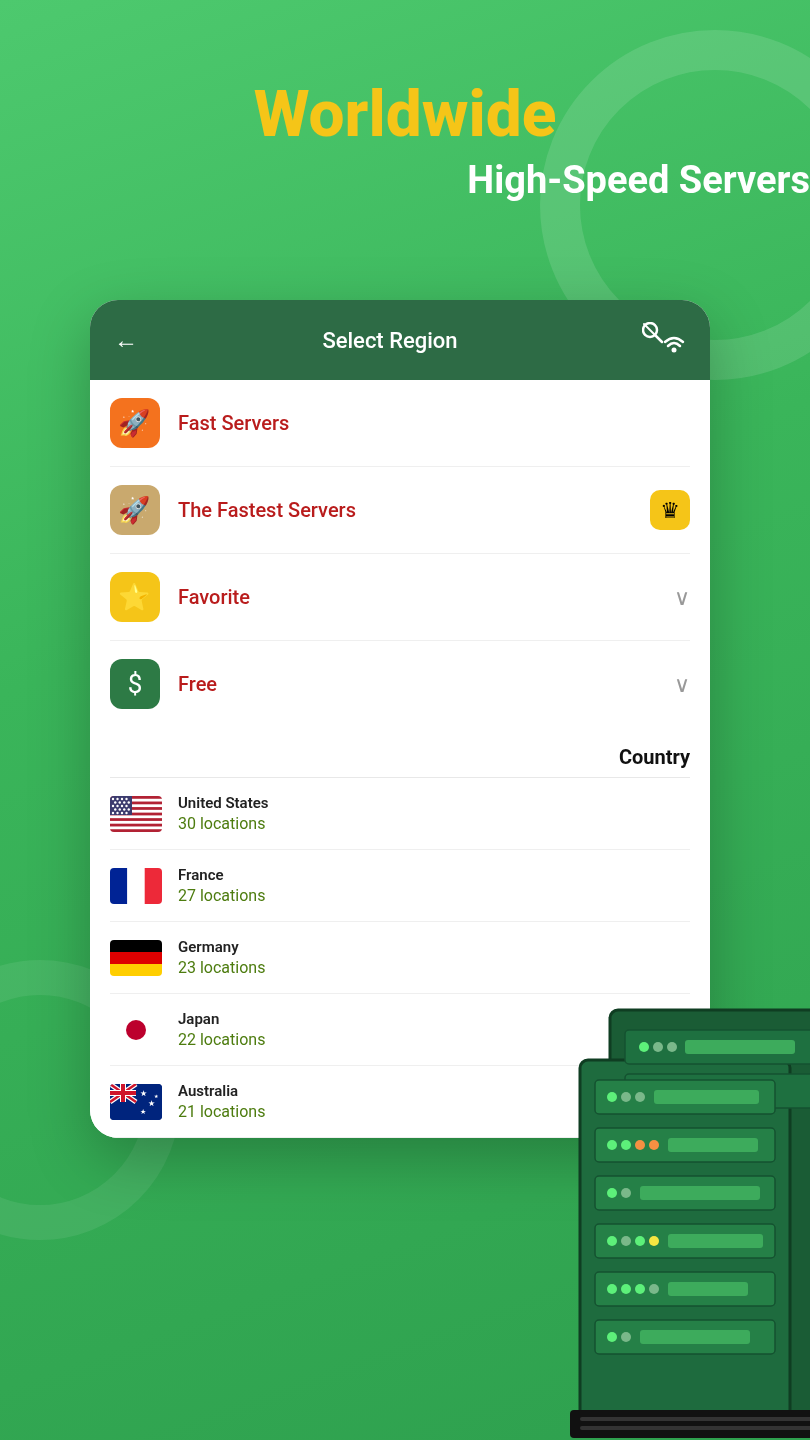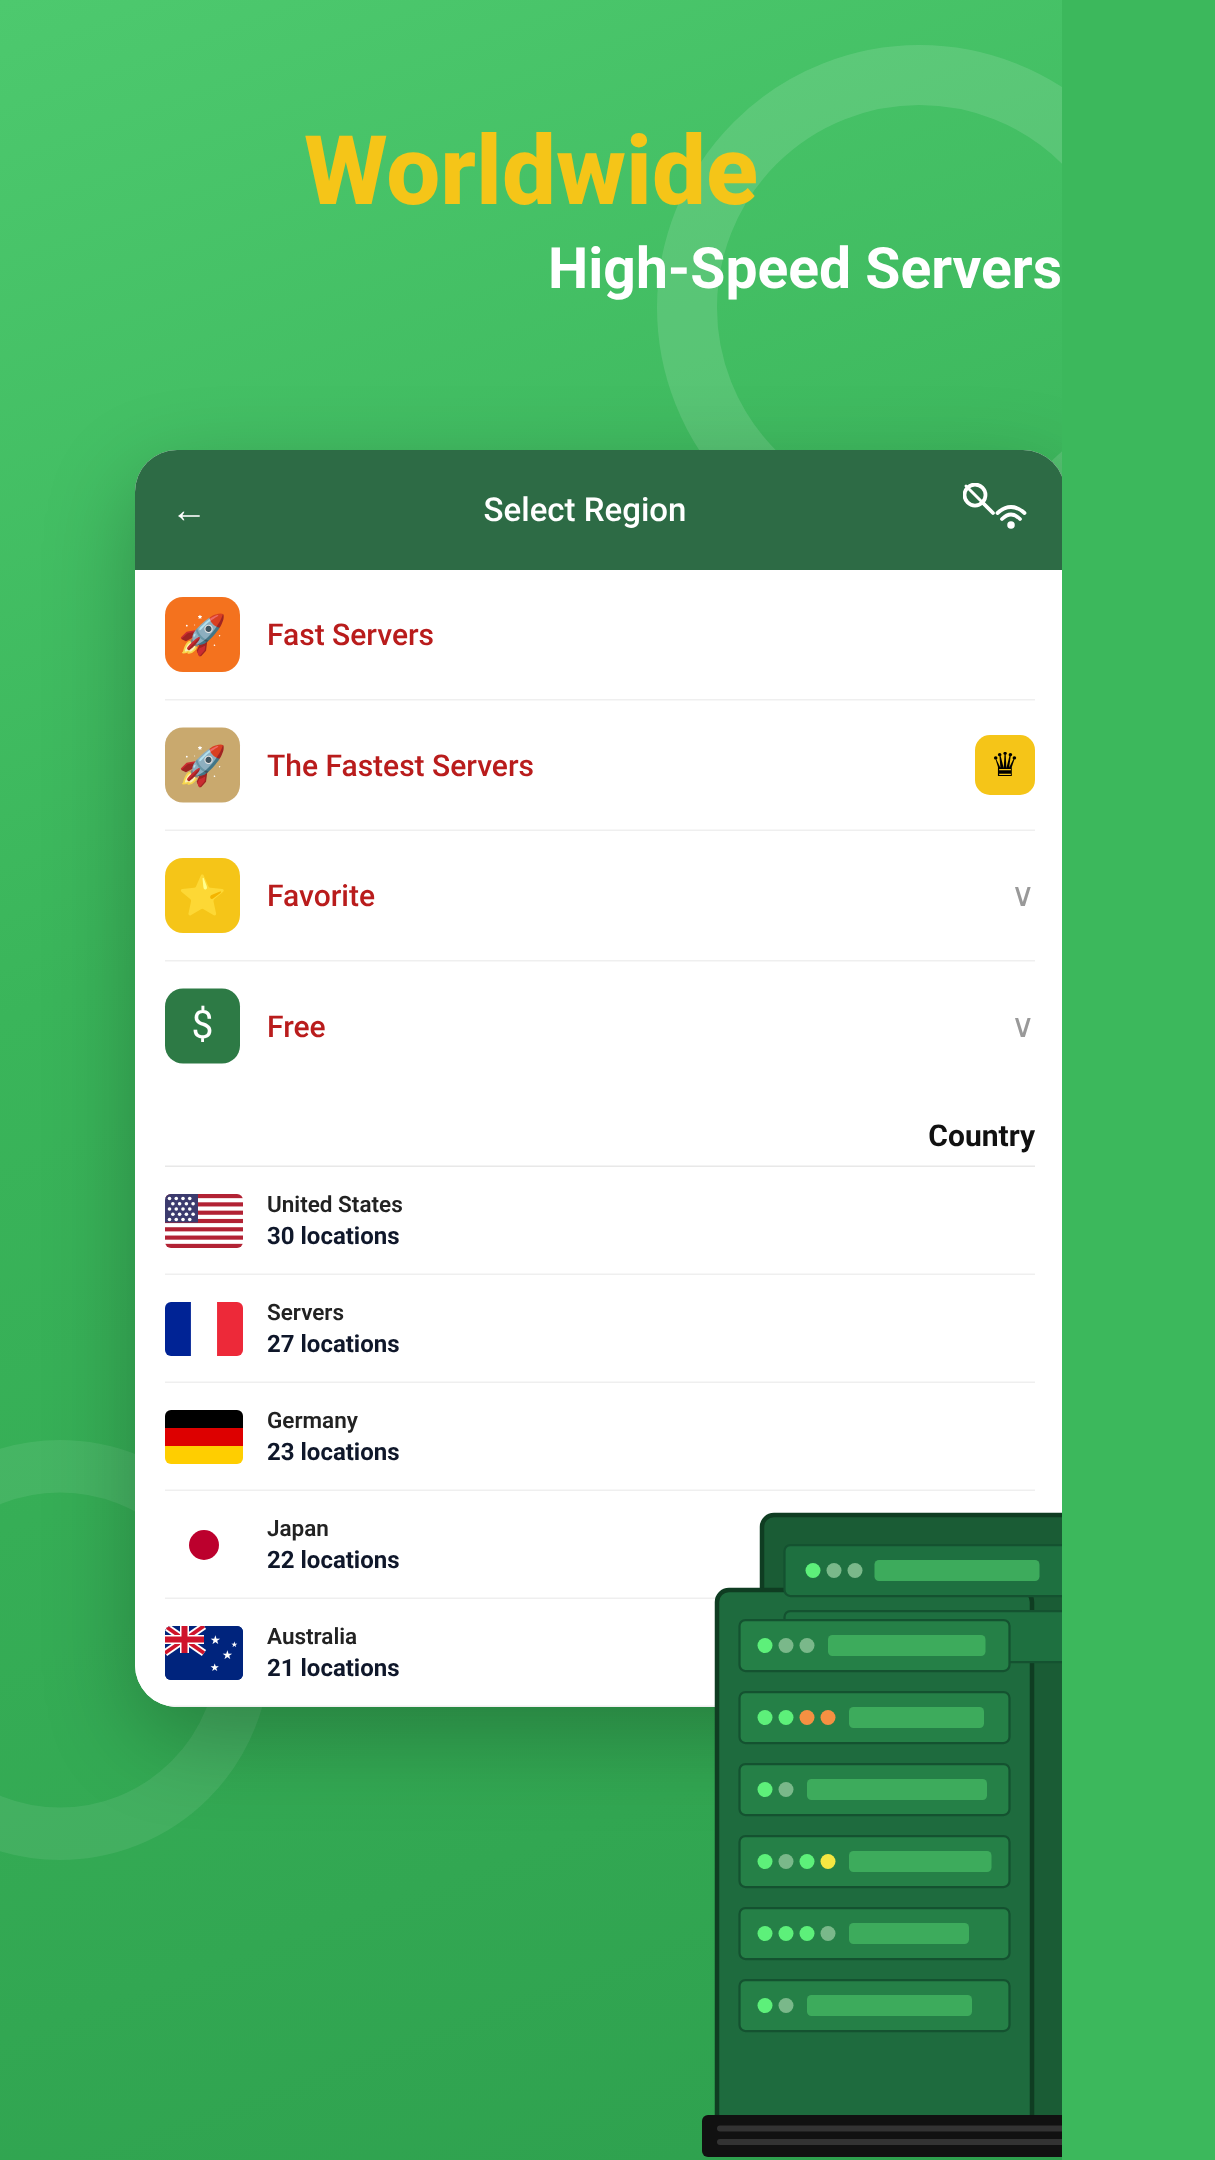--- a/index.html
+++ b/index.html
@@ -6,21 +6,21 @@
     body {
       width: 810px;
       height: 1440px;
       overflow: hidden;
       font-family: -apple-system, BlinkMacSystemFont, 'Segoe UI', Roboto, sans-serif;
       background: #3cb85c;
       position: relative;
     }
 
     .bg-container {
-      width: 708px;
+      width: 810px;
       height: 1440px;
       background: linear-gradient(160deg, #4dc96e 0%, #3ab55a 40%, #2ea04e 100%);
       position: relative;
       overflow: hidden;
     }
 
     
     .bg-circle-1 {
       position: absolute;
       width: 350px;
@@ -238,23 +238,22 @@
     }
 
     .country-name {
       font-size: 15px;
       font-weight: 600;
       color: #222;
     }
 
     .country-locations {
       font-size: 16px;
-      color: #0f172a;
+      color: #4d7c0f;
       margin-top: 2px;
-      font-weight: bold;
     }
 
     
     .server-rack {
       position: absolute;
       right: -30px;
       bottom: 0px;
       width: 280px;
       height: 490px;
       z-index: 5;
@@ -372,21 +371,21 @@
 
       <div class="country-item">
         <div class="flag flag-fr">
           <svg width="52" height="36" viewBox="0 0 52 36">
             <rect x="0" y="0" width="17.3" height="36" fill="#002395"></rect>
             <rect x="17.3" y="0" width="17.4" height="36" fill="white"></rect>
             <rect x="34.7" y="0" width="17.3" height="36" fill="#ED2939"></rect>
           </svg>
         </div>
         <div class="country-info">
-          <div class="country-name">Servers</div>
+          <div class="country-name">France</div>
           <div class="country-locations">27 locations</div>
         </div>
       </div>
 
       <div class="country-item">
         <div class="flag flag-de">
           <svg width="52" height="36" viewBox="0 0 52 36">
             <rect x="0" y="0" width="52" height="12" fill="#000000"></rect>
             <rect x="0" y="12" width="52" height="12" fill="#DD0000"></rect>
             <rect x="0" y="24" width="52" height="12" fill="#FFCE00"></rect>

